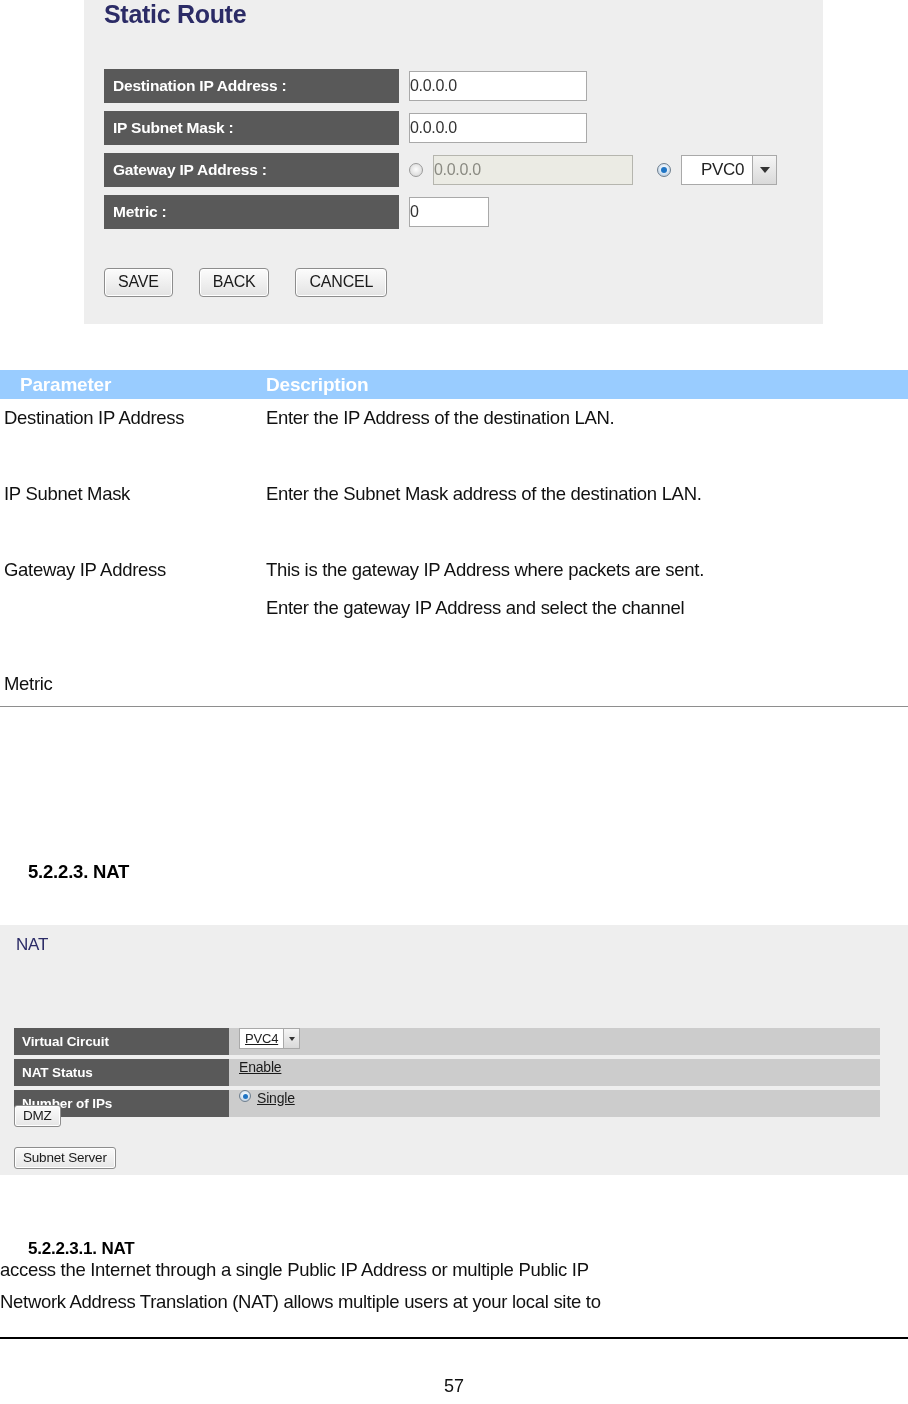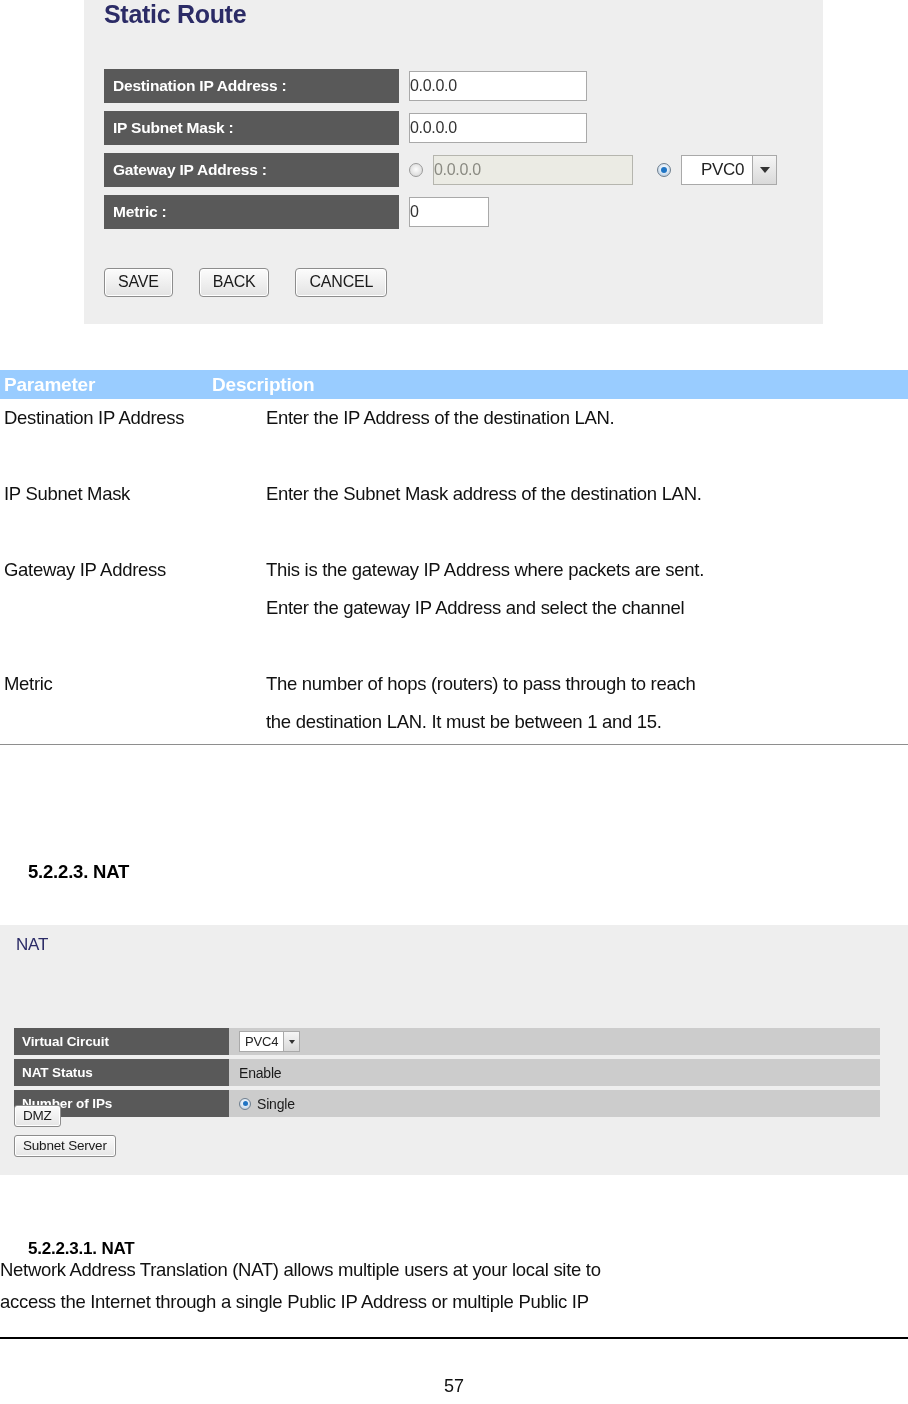--- a/index.html
+++ b/index.html
@@ -177,21 +177,21 @@
   .pt-head {
     background: #99ccff;
     height: 29px;
     display: flex;
     align-items: center;
     color: #ffffff;
     font-size: 19px;
     font-weight: bold;
     letter-spacing: -0.2px;
   }
-  .pt-head .c1 { width: 212px; padding-left: 4px; box-sizing: border-box; }
+  .pt-head .c1 { width: 266px; padding-left: 20px; box-sizing: border-box; }
   .pt-head .c2 { flex: 1; }
   .pt-row {
     display: flex;
     font-size: 18.5px;
     line-height: 38px;
     color: #111111;
     letter-spacing: -0.3px;
   }
   .pt-row .c1 {
     width: 266px;
@@ -279,26 +279,26 @@
     align-items: center;
     padding-left: 8px;
     box-sizing: border-box;
     letter-spacing: -0.1px;
     white-space: nowrap;
   }
   .nat-value {
     flex: 1;
     background: #cccccc;
     display: flex;
-    align-items: center;
     padding-left: 10px;
     font-size: 14px;
     color: #1a1a1a;
     box-sizing: border-box;
     letter-spacing: -0.2px;
+    text-decoration: underline;
   }
   .nat-select {
     height: 21px;
     border: 1px solid #a9a9a9;
     background: #ffffff;
     display: flex;
     align-items: stretch;
     box-sizing: border-box;
   }
   .nat-select .sel-text {
@@ -342,21 +342,21 @@
   }
   .btn-sm {
     display: inline-block;
     background: linear-gradient(#fbfbfb, #e6e6e6);
     border: 1px solid #8d8d8d;
     border-radius: 3px;
     box-shadow: inset 0 0 0 1px #ffffff;
     font-size: 13.5px;
     color: #1a1a1a;
     padding: 2px 8px 3px 8px;
-    margin-bottom: 8px;
+    margin-bottom: 20px;
     letter-spacing: -0.2px;
     white-space: nowrap;
   }
 
   
   .footer-rule {
     position: absolute;
     left: 0px;
     top: 1337px;
     width: 908px;
@@ -446,24 +446,20 @@
     <div class="c1">Gateway IP Address</div>
     <div class="c2">
       <div>This is the gateway IP Address where packets are sent.</div>
       <div>Enter the gateway IP Address and select the channel</div>
     </div>
   </div>
   <div class="pt-spacer"></div>
 
   <div class="pt-row">
     <div class="c1">Metric</div>
-    <div class="c2">
-      <div>The number of hops (routers) to pass through to reach</div>
-      <div>the destination LAN. It must be between 1 and 15.</div>
-    </div>
   </div>
 
   <div class="pt-bottom-line"></div>
 </div>
 
 <div class="heading" id="h-nat">5.2.2.3. NAT</div>
 
 <div class="nat-panel">
 
   <div class="nat-title">NAT</div>
@@ -500,18 +496,18 @@
   <div class="nat-buttons">
     <button class="btn-sm">DMZ</button><br>
     <button class="btn-sm">Subnet Server</button>
   </div>
 
 </div>
 
 <div class="heading" id="h-nat-sub">5.2.2.3.1.  NAT</div>
 
 <div class="bodytext" id="p-nat">
+  <div>access the Internet through a single Public IP Address or multiple Public IP</div>
   <div>Network Address Translation (NAT) allows multiple users at your local site to</div>
-  <div>access the Internet through a single Public IP Address or multiple Public IP</div>
 </div>
 
 <div class="footer-rule"></div>
 <div class="page-num">57</div>
 
 </body></html>

